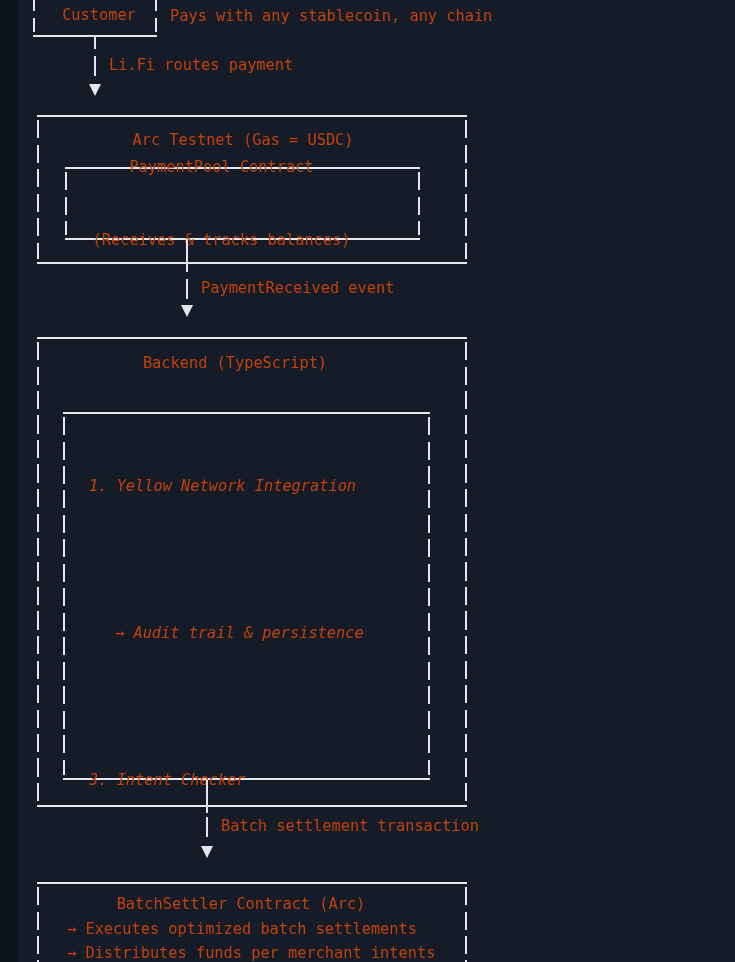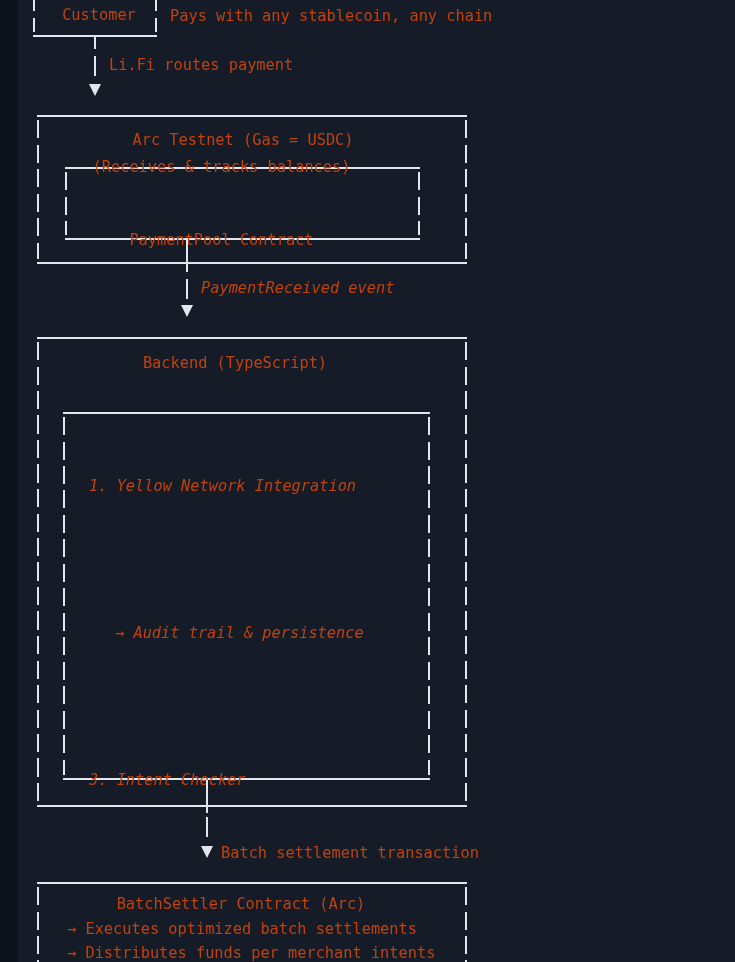--- a/index.html
+++ b/index.html
@@ -74,34 +74,34 @@
   
   #arc-box { left: 37px; top: 115px; width: 430px; height: 149px; padding-top: 11px; }
   #arc-box .title { transform: translateX(-9px); text-align: center; }
   #pool-box { left: 65px; top: 167px; width: 355px; height: 73px;
               display: flex; flex-direction: column; justify-content: center;
               text-align: center; }
   #pool-box .lines { transform: translateX(-21px); white-space: pre; }
 
   #c2-stub  { left: 186px; top: 239px; height: 33px; }
   #c2-pipe  { left: 186px; top: 279px; height: 20px; }
-  #c2-label { left: 201px; top: 276px; font-style: italic; }
+  #c2-label { left: 201px; top: 276px; }
   #c2-arrow { left: 181px; top: 305px; }
 
   
   #backend-box { left: 37px; top: 337px; width: 430px; height: 470px; padding-top: 12px; }
   #backend-box .title { transform: translateX(-17px); }
   #backend-inner { left: 63px; top: 412px; width: 367px; height: 368px;
                    padding: 11px 0 0 26px; }
   .b-item { margin-bottom: 24.5px; white-space: pre; font-style: italic; }
   .b-item .detail { margin-left: 26px; }
 
   #c3-stub  { left: 206px; top: 780px; height: 33px; }
   #c3-pipe  { left: 206px; top: 817px; height: 20px; }
-  #c3-label { left: 221px; top: 841px; }
+  #c3-label { left: 221px; top: 814px; }
   #c3-arrow { left: 201px; top: 846px; }
 
   
   #settler-box { left: 37px; top: 882px; width: 430px; height: 100px; padding-top: 8px; }
   #settler-box .title { transform: translateX(-11px); }
   .s-line { padding-left: 30px; white-space: pre; }
 </style>
 </head>
 <body>
 
@@ -116,22 +116,22 @@
   <div class="vdash" id="c1-stub"></div>
   <div class="vdash" id="c1-pipe"></div>
   <div class="clabel" id="c1-label">Li.Fi routes payment</div>
   <div class="arrow" id="c1-arrow"></div>
 
   <div class="box" id="arc-box">
     <div class="title">Arc Testnet (Gas = USDC)</div>
   </div>
   <div class="box" id="pool-box">
     <div class="lines">
+      <div>PaymentPool Contract</div>
       <div>(Receives &amp; tracks balances)</div>
-      <div>PaymentPool Contract</div>
     </div>
   </div>
 
   <div class="vdash" id="c2-stub"></div>
   <div class="vdash" id="c2-pipe"></div>
   <div class="clabel" id="c2-label">PaymentReceived event</div>
   <div class="arrow" id="c2-arrow"></div>
 
   <div class="box" id="backend-box">
     <div class="title">Backend (TypeScript)</div>

